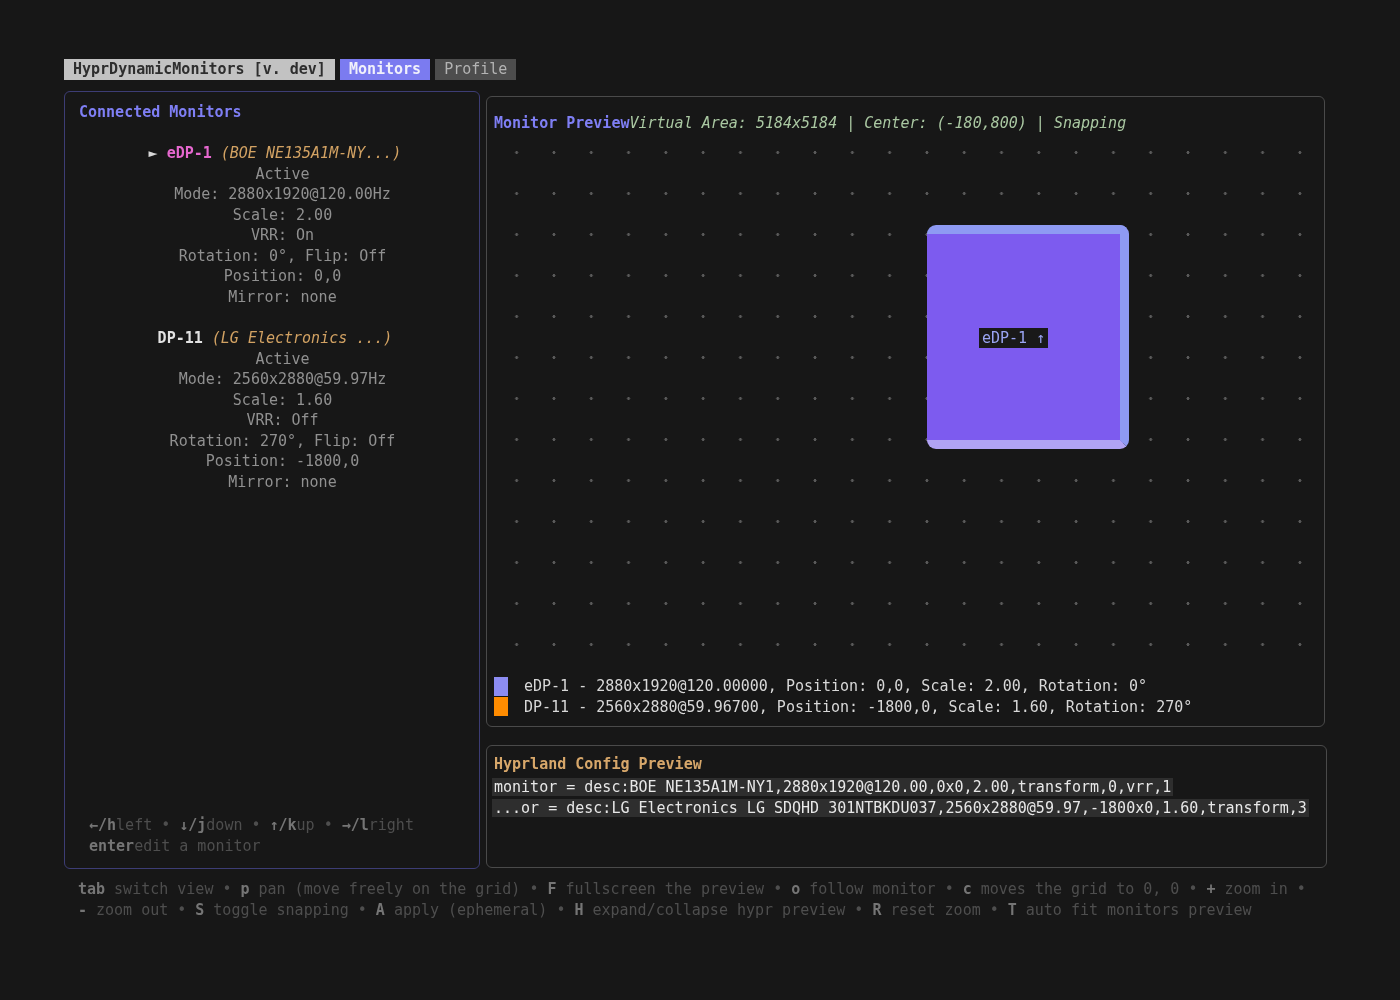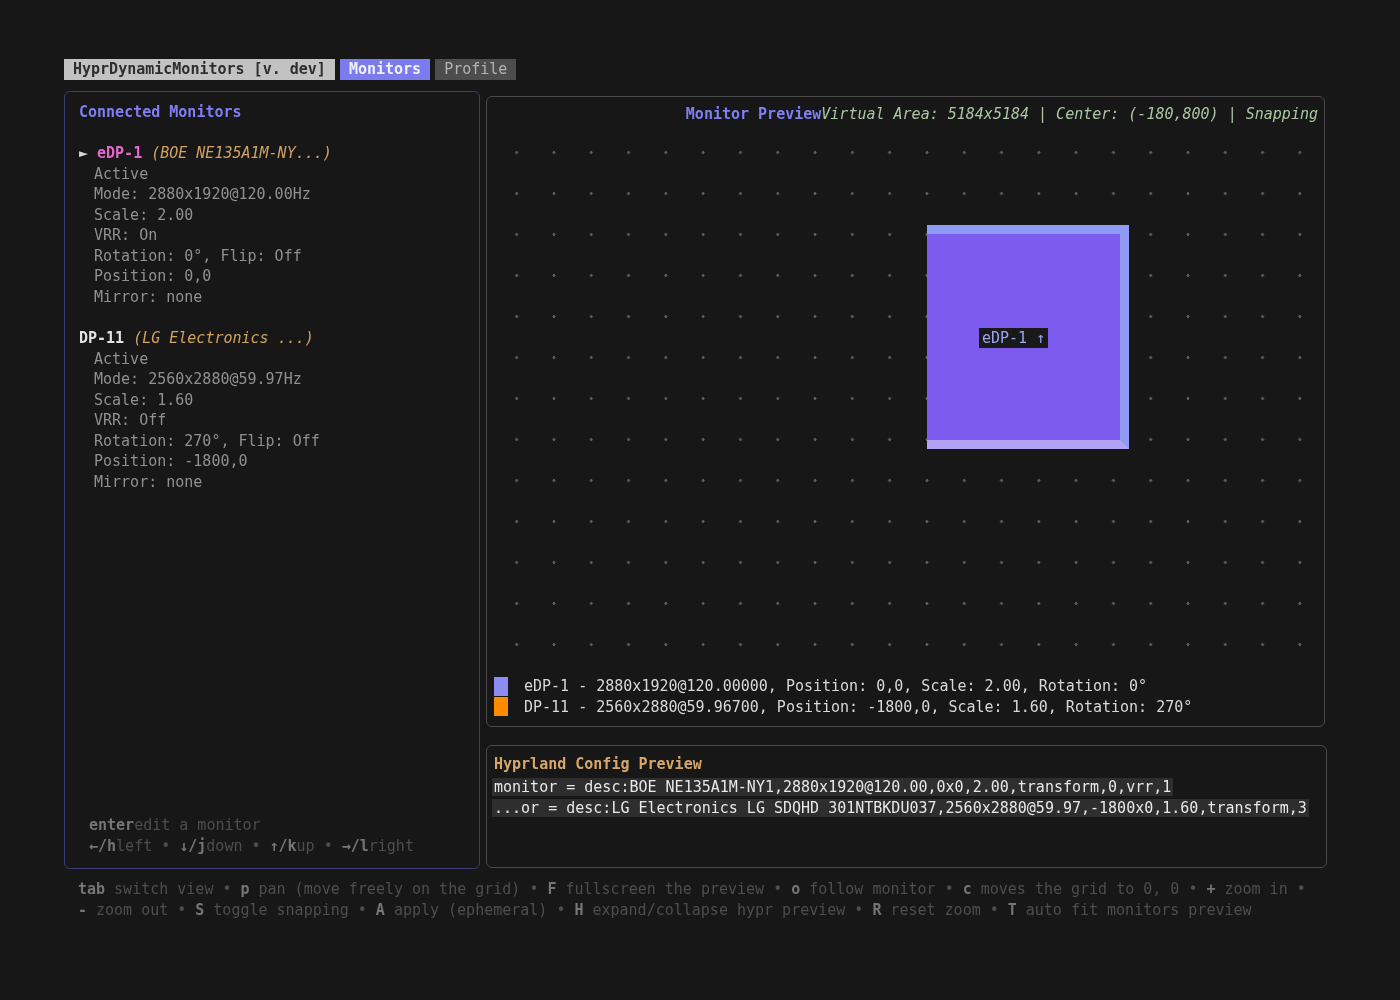--- a/index.html
+++ b/index.html
@@ -14,41 +14,41 @@
   .tab-inactive { background:#4d4d4d; color:#b3b3b3; }
 
   
   .panel { position:absolute; border:1px solid #4a4a4a; border-radius:6px; background:#171717;padding-left:36px; }
   #left-panel { left:64px; top:91px; width:416px; height:778px; border-color:#3d3d75; }
   .panel-title { font-weight:bold; color:#7f7ff5; white-space:nowrap; }
 
   
   #left-panel .panel-title { position:absolute; left:14px; top:11px; }
   .lp-content { position:absolute; left:14px; top:51px; right:8px; }
-  .monitor-entry { margin-bottom:21px; cursor:pointer; }
+  .monitor-entry { margin-bottom:21px; cursor:pointer;text-align:center; }
   .m-line { line-height:20.5px; color:#909090; white-space:nowrap;margin-left:15px; }
   .m-head { line-height:20.5px; white-space:nowrap; }
   .sel-arrow { color:#d8d8d8; }
   .m-name-sel { color:#e668cf; font-weight:bold; }
   .m-name { color:#e2e2e2; font-weight:bold; }
   .m-desc { color:#d2a263; font-style:italic; }
   .lp-footer { position:absolute; left:24px; bottom:11px; line-height:21px; white-space:nowrap; }
   .fkey { color:#757575; font-weight:bold; }
   .fdim { color:#4e4e4e; }
   .fsep { color:#4e4e4e; margin:0 9px; }
   .sp { margin-right:9px; }
 
   
   #preview-panel { left:486px; top:96px; width:839px; height:631px; }
-  .pv-header { position:absolute; left:7px; right:6px; top:7px; display:flex; justify-content:flex-end; line-height:20px; overflow:hidden; white-space:nowrap; }
+  .pv-header { position:absolute; left:7px; right:6px; top:16px; display:flex; justify-content:flex-start; line-height:20px; overflow:hidden; white-space:nowrap; }
   .pv-status { color:#aac8a2; font-style:italic; }
   .pv-grid { position:absolute; left:5px; right:5px; top:28px; height:552px;
              background-image:radial-gradient(circle, #5a5a5a 1.3px, transparent 1.7px);
              background-size:37.3px 41px; background-position:6px 7px; }
-  .monitor-rect { position:absolute; cursor:grab; }
+  .monitor-rect { position:absolute; cursor:grab;border-radius:9px; }
   #mon-dp11 { left:163px; top:127px; width:276px; height:349px; border:9px solid #ff9800; }
   #mon-dp11 .snap-right { position:absolute; right:-9px; top:11px; width:9px; height:308px; background:#fdc540; }
   #mon-dp11 .corner-notch { position:absolute; right:-9px; top:-9px; width:9px; height:20px; background:#c96200; }
   #mon-edp1 { left:440px; top:128px; width:202px; height:224px; border:9px solid #8e9af3; border-bottom-color:#b1a3f4; border-left:none; }
   .mon-label { position:absolute; background:#191919; padding:0 3px; line-height:20px; white-space:nowrap; }
   #mon-dp11 .mon-label { left:92px; top:156px; color:#ff9d26; }
   #mon-edp1 .mon-label { left:52px; top:94px; color:#9aa4f2; }
 
   .legend { position:absolute; left:7px; top:579px; }
   .legend-row { display:flex; align-items:center; height:20.5px; }
@@ -98,22 +98,22 @@
       <div class="m-line">Mode: 2560x2880@59.97Hz</div>
       <div class="m-line">Scale: 1.60</div>
       <div class="m-line">VRR: Off</div>
       <div class="m-line">Rotation: 270°, Flip: Off</div>
       <div class="m-line">Position: -1800,0</div>
       <div class="m-line">Mirror: none</div>
     </div>
   </div>
 
   <div class="lp-footer">
+    <div><span class="fkey">←/h</span><span class="fdim">left</span><span class="fsep fdim">•</span><span class="fkey">↓/j</span><span class="fdim">down</span><span class="fsep fdim">•</span><span class="fkey">↑/k</span><span class="fdim">up</span><span class="fsep fdim">•</span><span class="fkey">→/l</span><span class="fdim">right</span></div>
     <div><span class="fkey">enter</span><span class="fdim">edit a monitor</span></div>
-    <div><span class="fkey">←/h</span><span class="fdim">left</span><span class="fsep fdim">•</span><span class="fkey">↓/j</span><span class="fdim">down</span><span class="fsep fdim">•</span><span class="fkey">↑/k</span><span class="fdim">up</span><span class="fsep fdim">•</span><span class="fkey">→/l</span><span class="fdim">right</span></div>
   </div>
 </div>
 
 <div class="panel" id="preview-panel">
   <div class="pv-header">
     <span class="panel-title">Monitor Preview</span>
     <span class="pv-status">Virtual Area: 5184x5184 | Center: (-180,800) | Snapping</span>
   </div>
 
   <div class="pv-grid"></div>

